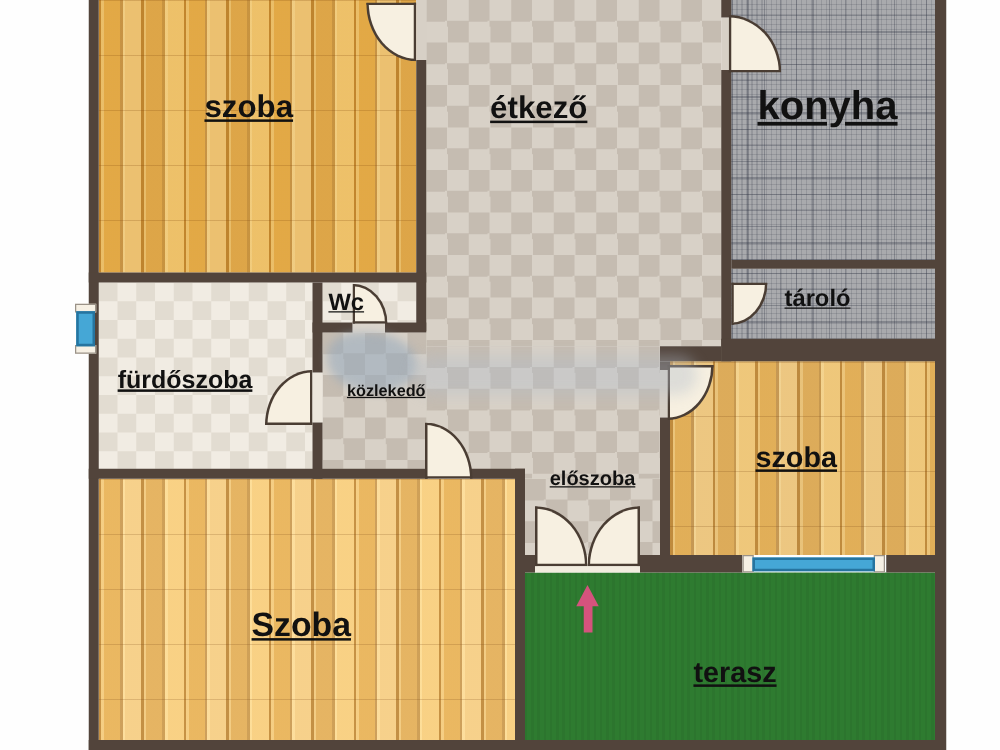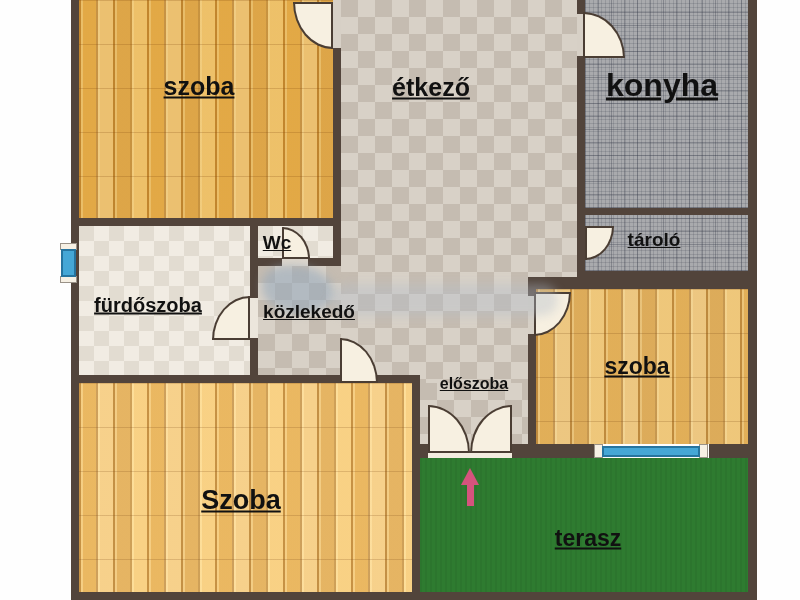--- a/index.html
+++ b/index.html
@@ -123,19 +123,19 @@
 
   <div class="abs wm" style="left:262px;top:266px;width:72px;height:48px;background:rgba(148,168,188,0.55);border-radius:35% 55% 45% 55%;filter:blur(4px);"></div>
   <div class="abs wm" style="left:330px;top:284px;width:228px;height:32px;background:rgba(178,190,202,0.38);border-radius:16px;filter:blur(5px);"></div>
 
   <div class="abs room-label" style="left:199px;top:86px;font-size:25px;">szoba</div>
   <div class="abs room-label" style="left:431px;top:87px;font-size:25px;">étkező</div>
   <div class="abs room-label" style="left:662px;top:85px;font-size:32px;">konyha</div>
   <div class="abs room-label" style="left:654px;top:240px;font-size:19px;">tároló</div>
   <div class="abs room-label" style="left:277px;top:243px;font-size:19px;">Wc</div>
   <div class="abs room-label" style="left:148px;top:305px;font-size:20px;">fürdőszoba</div>
-  <div class="abs room-label" style="left:309px;top:312px;font-size:19px;">közlekedő</div>
+  <div class="abs room-label" style="left:309px;top:312px;font-size:13px;">közlekedő</div>
   <div class="abs room-label" style="left:474px;top:384px;font-size:16px;">előszoba</div>
   <div class="abs room-label" style="left:637px;top:366px;font-size:23px;">szoba</div>
   <div class="abs room-label" style="left:241px;top:500px;font-size:27px;">Szoba</div>
   <div class="abs room-label" style="left:588px;top:538px;font-size:23px;">terasz</div>
 
 </div>
 
 </body></html>

